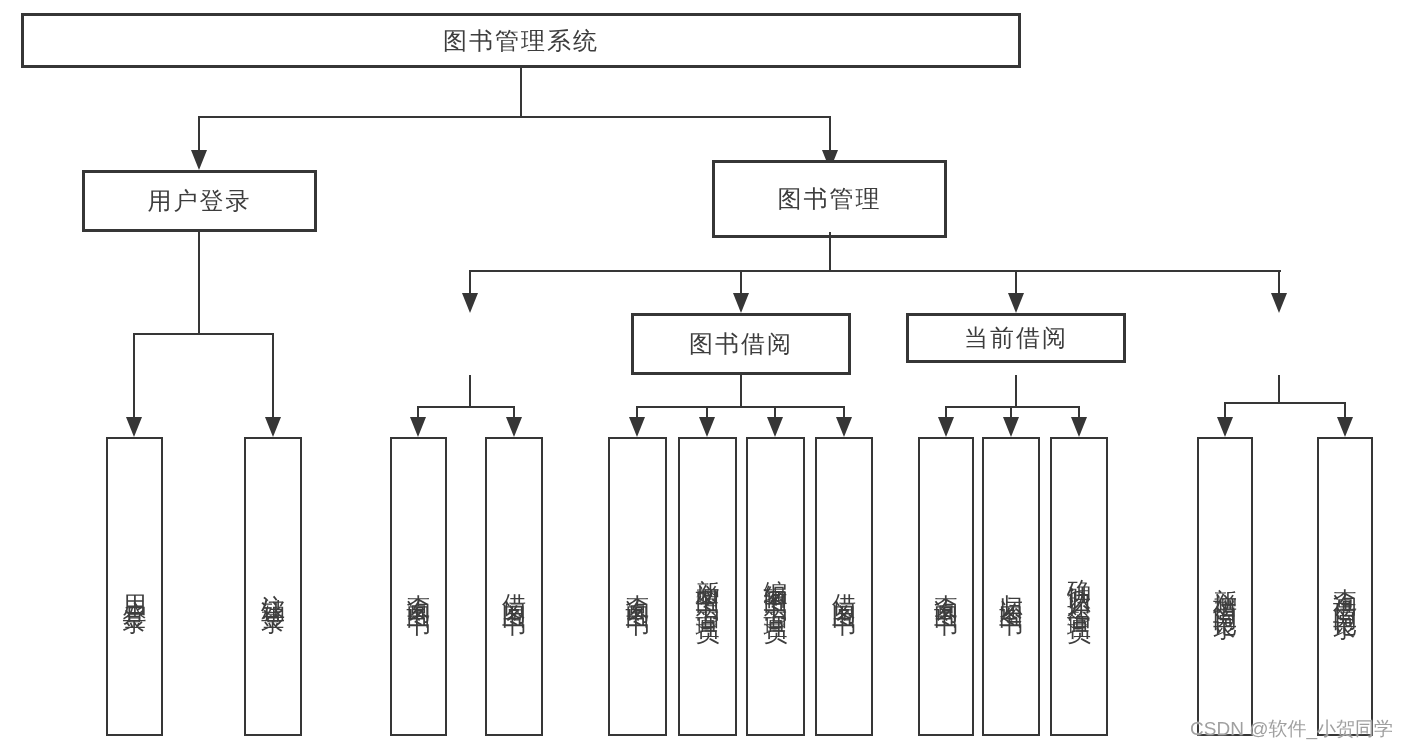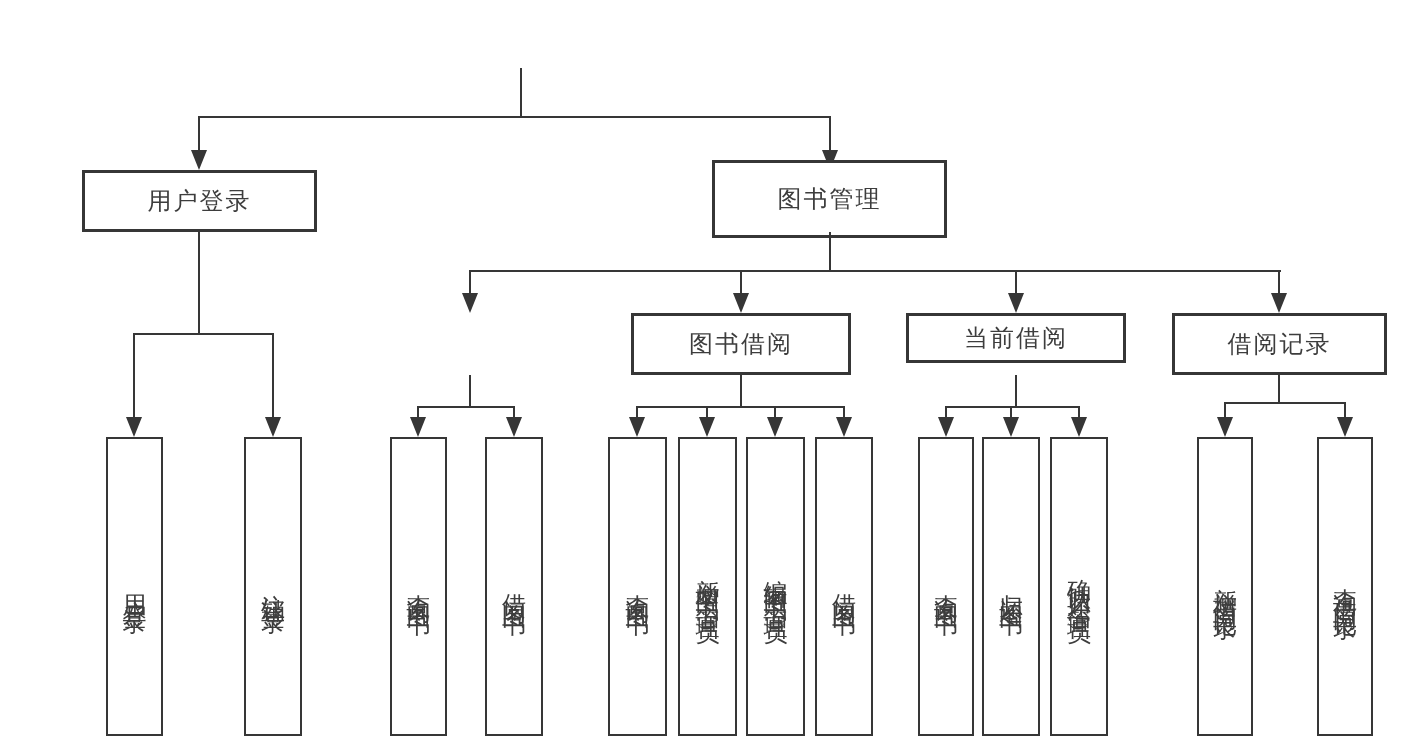--- a/index.html
+++ b/index.html
@@ -37,20 +37,23 @@
     font-size:19px;color:var(--watermark);
     text-shadow:0 0 2px #fff;
     white-space:nowrap;
   }
 </style>
 </head>
 <body>
 
 <div class="canvas">
 
+  <div class="box" style="left:21px;top:13px;width:1000px;height:55px">
+    <span class="lbl">图书管理系统</span>
+  </div>
 
   <div class="line" style="left:520px;top:68px;width:2px;height:49px"></div>
   <div class="line" style="left:198px;top:116px;width:633px;height:2px"></div>
   <div class="line" style="left:198px;top:116px;width:2px;height:36px"></div>
   <div class="arrow" style="left:191px;top:150px"></div>
   <div class="line" style="left:829px;top:116px;width:2px;height:36px"></div>
   <div class="arrow" style="left:822px;top:150px"></div>
 
   <div class="box" style="left:82px;top:170px;width:235px;height:62px">
     <span class="lbl">用户登录</span>
@@ -75,23 +78,20 @@
   <div class="line" style="left:1015px;top:270px;width:2px;height:25px"></div>
   <div class="arrow" style="left:1008px;top:293px"></div>
   <div class="line" style="left:1278px;top:270px;width:2px;height:25px"></div>
   <div class="arrow" style="left:1271px;top:293px"></div>
 
   <div class="box" style="left:631px;top:313px;width:220px;height:62px">
     <span class="lbl">图书借阅</span>
   </div>
   <div class="box" style="left:906px;top:313px;width:220px;height:50px">
     <span class="lbl">当前借阅</span>
-  </div>
-  <div class="box" style="left:1172px;top:313px;width:215px;height:62px">
-    <span class="lbl">借阅记录</span>
   </div>
 
   <div class="line" style="left:469px;top:375px;width:2px;height:32px"></div>
   <div class="line" style="left:417px;top:406px;width:98px;height:2px"></div>
   <div class="line" style="left:417px;top:406px;width:2px;height:13px"></div>
   <div class="arrow" style="left:410px;top:417px"></div>
   <div class="line" style="left:513px;top:406px;width:2px;height:13px"></div>
   <div class="arrow" style="left:506px;top:417px"></div>
 
   <div class="line" style="left:740px;top:375px;width:2px;height:32px"></div>
@@ -158,14 +158,15 @@
     <span class="lbl">确认归还（管理员）</span>
   </div>
 
   <div class="box leaf" style="left:1197px;top:437px;width:56px;height:299px">
     <span class="lbl">新增借阅记录</span>
   </div>
   <div class="box leaf" style="left:1317px;top:437px;width:56px;height:299px">
     <span class="lbl">查询借阅记录</span>
   </div>
 
+  <div class="watermark">CSDN @软件_小贺同学</div>
 
 </div>
 
 </body></html>

